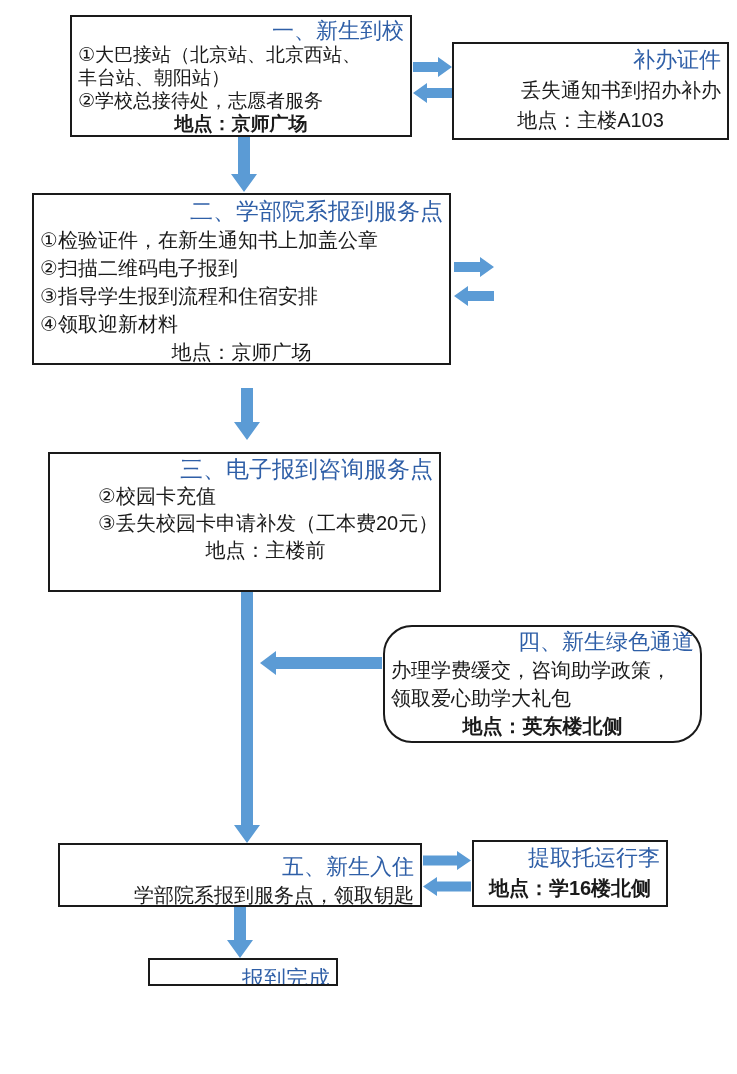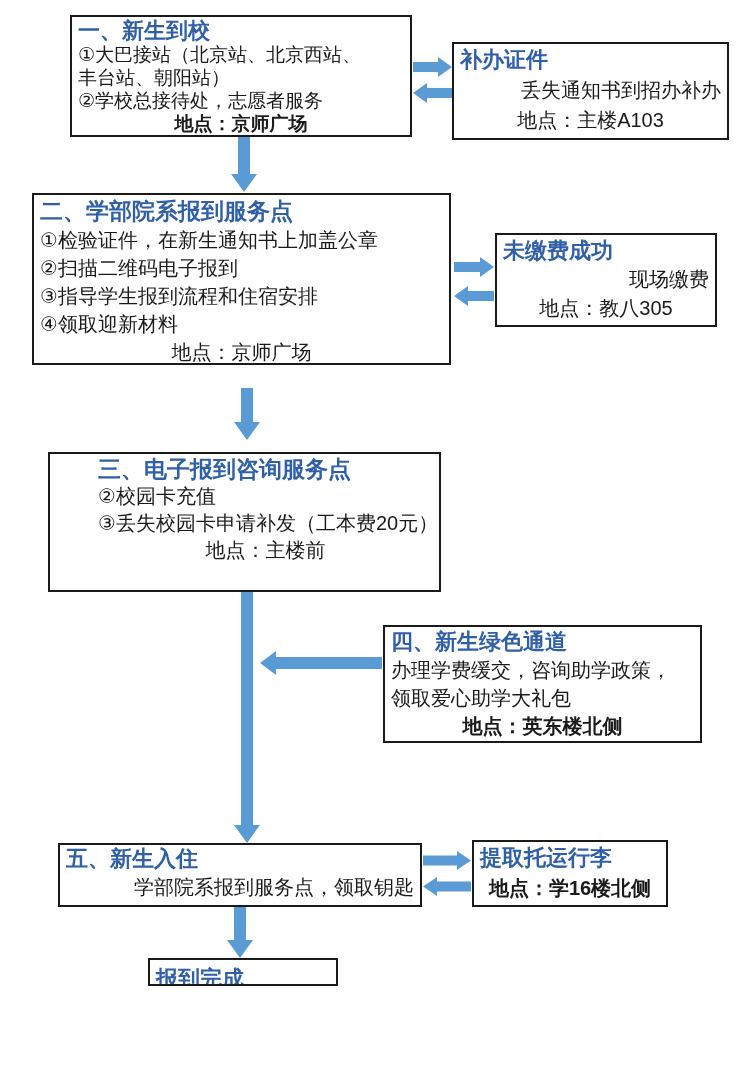--- a/index.html
+++ b/index.html
@@ -13,38 +13,38 @@
   .canvas{
     position:relative;width:737px;height:1074px;background:var(--page-bg);
     font-family:"Liberation Sans","DejaVu Sans",sans-serif;
     color:var(--body-text);overflow:hidden;
   }
   .fbox{
     position:absolute;border:2px solid var(--box-border);background:#fff;
     box-sizing:border-box;overflow:hidden;padding:1px 6px;
   }
   .box-title{
-    text-align:left;font-weight:bold;color:var(--title-blue);
+    text-align:right;font-weight:normal;color:var(--title-blue);
     white-space:nowrap;
   }
   .box-line{text-align:left;white-space:nowrap;}
   .box-loc{text-align:center;white-space:nowrap;}
   .bold{font-weight:bold;}
   .center{text-align:right;}
 
   
   .b-arrival{font-size:19px;line-height:23px;}
   .b-arrival .box-title{font-size:22px;line-height:25px;}
   .b-dept{font-size:20px;line-height:28px;}
   .b-dept .box-title{font-size:23px;line-height:30px;}
   .b-echeck{font-size:20px;line-height:27px;}
   .b-echeck .box-title{font-size:23px;line-height:28px;}
-  .b-green{font-size:20px;line-height:28px;}
+  .b-green{font-size:20px;line-height:28px;border-radius:29px;}
   .b-green .box-title{font-size:22px;line-height:28px;}
-  .b-movein{font-size:20px;line-height:28px;padding-top:0;}
+  .b-movein{font-size:20px;line-height:28px;padding-top:8px;}
   .b-movein .box-title{font-size:22px;line-height:28px;}
   .b-side{font-size:20px;line-height:30px;}
   .b-side .box-title{font-size:22px;line-height:30px;}
   .b-side2{font-size:20px;line-height:29px;}
   .b-side2 .box-title{font-size:22px;line-height:29px;}
   .b-done .box-title{font-size:22px;line-height:35px;}
 
   .arrow{position:absolute;color:var(--arrow-blue);line-height:0;}
   .arrow svg{display:block;}
 </style>
@@ -86,25 +86,20 @@
 
   <div class="fbox b-dept" style="left:32px;top:193px;width:419px;height:172px;">
     <div class="box-title">二、学部院系报到服务点</div>
     <div class="box-line">①检验证件，在新生通知书上加盖公章</div>
     <div class="box-line">②扫描二维码电子报到</div>
     <div class="box-line">③指导学生报到流程和住宿安排</div>
     <div class="box-line">④领取迎新材料</div>
     <div class="box-loc">地点：京师广场</div>
   </div>
 
-  <div class="fbox b-side2" style="left:495px;top:233px;width:222px;height:94px;">
-    <div class="box-title">未缴费成功</div>
-    <div class="box-line center">现场缴费</div>
-    <div class="box-loc">地点：教八305</div>
-  </div>
 
   <div class="arrow" style="left:454px;top:257px;">
     <svg width="40" height="20" viewBox="0 0 40 20">
         <path d="M0,5 H26 V0 L40,10 L26,20 V15 H0 Z" fill="currentColor"></path>
       </svg>
   </div>
   <div class="arrow" style="left:454px;top:286px;">
     <svg width="40" height="20" viewBox="0 0 40 20">
         <path d="M40,5 H14 V0 L0,10 L14,20 V15 H40 Z" fill="currentColor"></path>
       </svg>

